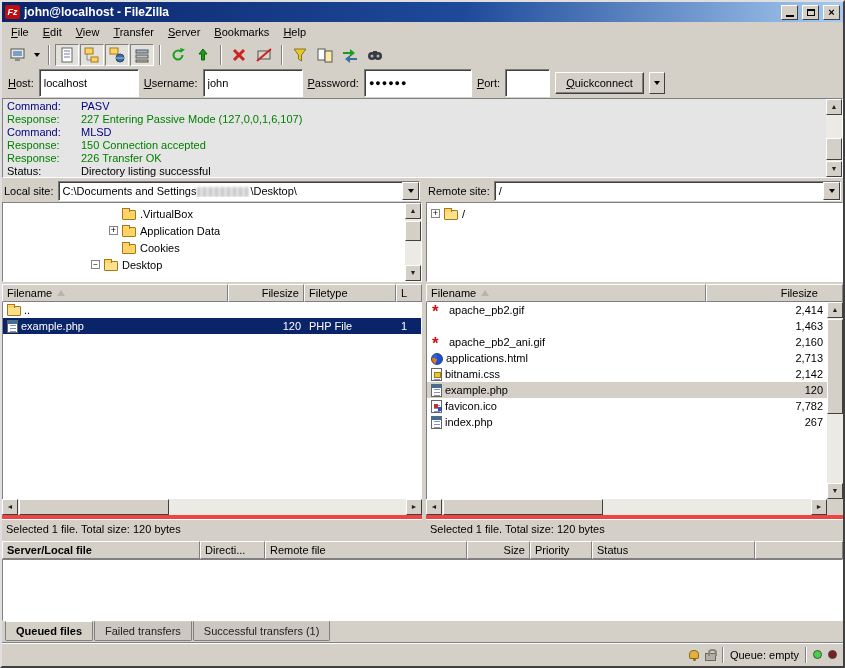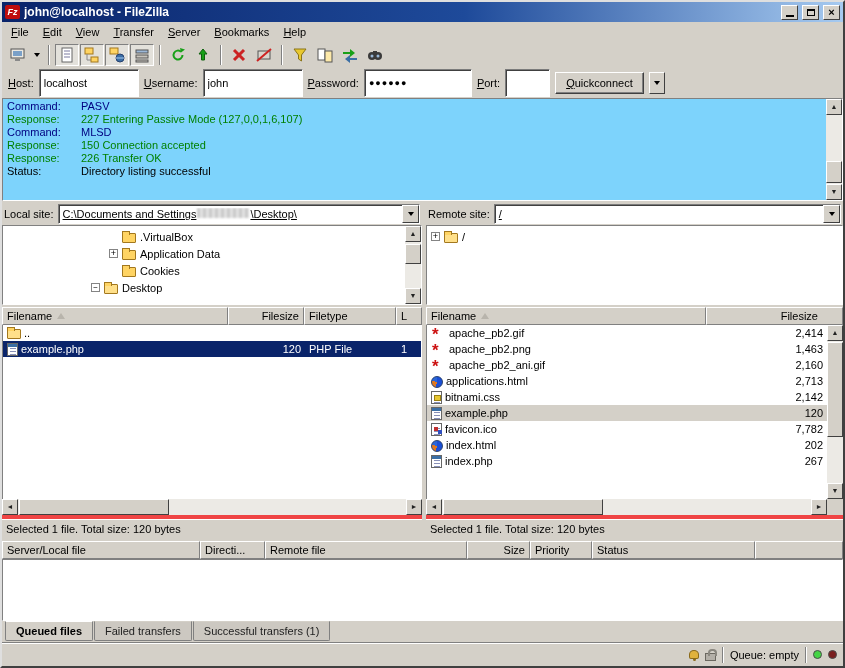--- a/index.html
+++ b/index.html
@@ -40,21 +40,21 @@
   .qc-label::first-letter { text-decoration:underline; }
   .qc-input { height:20px; background:#fff; border:1px solid; border-color:#7b7b7b #fff #fff #7b7b7b;
     box-shadow:inset 1px 1px 0 #404040; padding:13px 4px; font:11px "Liberation Sans",sans-serif; }
   .qc-btn { height:22px; padding:2px 10px; background:#d4d0c8; border:1px solid;
     border-color:#fff #404040 #404040 #fff; box-shadow:inset -1px -1px 0 #808080; font:11px "Liberation Sans",sans-serif; }
   .qc-btn::first-letter { text-decoration:underline; }
   .qc-drop { width:16px; height:22px; background:#d4d0c8; border:1px solid; border-color:#fff #404040 #404040 #fff;
     display:flex; align-items:center; justify-content:center; }
 
   
-  .log-wrap { height:103px; flex:none; display:flex; background:#7dd3fc; border:1px solid;
+  .log-wrap { height:80px; flex:none; display:flex; background:#e5e5e5; border:1px solid;
     border-color:#808080 #fff #fff #808080;gap:48px; }
   .log-body { flex:1; overflow:hidden; padding-top:1px; }
   .log-line { height:13px; white-space:nowrap; padding-left:4px; }
   .log-label { display:inline-block; width:74px; }
   .t-command { color:#000080; }
   .t-response { color:#008000; }
   .t-status { color:#000; }
 
   
   .sb-v { width:16px; flex:none; background:#eceae5; position:relative; }
@@ -70,21 +70,21 @@
   .panes { flex:1; display:flex; min-height:0; }
   .pane { display:flex; flex-direction:column; min-width:0; }
   .pane-left { width:420px; flex:none; }
   .v-split { width:4px; flex:none; }
   .pane-right { flex:1; }
 
   .site-row { height:22px; flex:none; display:flex; align-items:center; gap:4px; padding:0 2px; }
   .site-label { flex:none; }
   .combo { flex:1; height:20px; background:#fff; border:1px solid; border-color:#7b7b7b #fff #fff #7b7b7b;
     box-shadow:inset 1px 1px 0 #404040; display:flex; align-items:center; }
-  .combo-text { flex:1; padding:0 4px; white-space:nowrap; overflow:hidden; display:flex; align-items:flex-start;text-decoration:underline; }
+  .combo-text { flex:1; padding:0 4px; white-space:nowrap; overflow:hidden; display:flex; align-items:flex-end; }
   .combo-btn { width:17px; height:18px; background:#d4d0c8; border:1px solid; border-color:#fff #404040 #404040 #fff;
     display:flex; align-items:center; justify-content:center; flex:none; }
   .redacted { display:inline-block; width:52px; height:10px; margin:0 1px;
     background:repeating-linear-gradient(90deg,#c9c9c9 0 3px,#e2e2e2 3px 6px); filter:blur(1px); }
 
   .tree-box { height:80px; flex:none; background:#fff; border:1px solid; border-color:#808080 #fff #fff #808080;
     display:flex; overflow:hidden; }
   .tree-body { flex:1; padding-top:2px; overflow:hidden; }
   .tree-row { height:17px; display:flex; align-items:center; white-space:nowrap; }
   .ind2 { padding-left:88px; } .ind3 { padding-left:106px; } .ind0 { padding-left:4px; }
@@ -129,21 +129,21 @@
   .lc-name { width:226px; flex:none; } .lc-size { width:76px; flex:none; } .lc-type { width:92px; flex:none; } .lc-x { flex:1; }
   
   .rc-name { width:280px; flex:none; } .rc-size { flex:1; }
 
   .body-row { flex:1; display:flex; min-height:0; }
   .pane-status { height:20px; flex:none; padding:4px 4px 0 4px; border-top:4px solid #ef4444; box-shadow:inset 0 1px 0 #fff; }
 
   
   .h-split { height:6px; flex:none; }
   .queue-hdr { height:18px; flex:none; display:flex; background:#d4d0c8; }
-  .qc1 { width:198px; } .qc2 { width:65px; } .qc3 { width:202px; } .qc4 { width:63px; justify-content:flex-end; }
+  .qc1 { width:198px;font-weight:bold; } .qc2 { width:65px; } .qc3 { width:202px; } .qc4 { width:63px; justify-content:flex-end; }
   .qc5 { width:62px; } .qc6 { width:163px; } .qcf { flex:1; }
   .queue-body { height:62px; flex:none; background:#fff; border:1px solid; border-color:#808080 #fff #fff #808080; }
 
   
   .tabs { height:21px; flex:none; display:flex; align-items:flex-start; padding-left:3px; gap:1px; }
   .tab { padding:3px 10px 3px 10px; border:1px solid #808080; border-top:1px solid #d4d0c8;
     background:#ccc8c1; border-radius:0 0 2px 2px; color:#222; }
   .tab.active { background:#d4d0c8; font-weight:bold; color:#000; border-top:1px solid #fff; }
 
   
@@ -445,24 +445,20 @@
       <div class="body-row">
         <div class="list-body" style="border-right:none;">
           <div class="lrow">
             <span class="c rc-name">
                 <span class="ic ic-star"></span>
                 <span>apache_pb2.gif</span>
               </span>
             <span class="c rc-size r">2,414</span>
           </div>
           <div class="lrow">
-            <span class="c rc-name">
-                <span class="ic ic-star"></span>
-                <span>apache_pb2.png</span>
-              </span>
             <span class="c rc-size r">1,463</span>
           </div>
           <div class="lrow">
             <span class="c rc-name">
                 <span class="ic ic-star"></span>
                 <span>apache_pb2_ani.gif</span>
               </span>
             <span class="c rc-size r">2,160</span>
           </div>
           <div class="lrow">
@@ -485,27 +481,20 @@
                 <span>example.php</span>
               </span>
             <span class="c rc-size r">120</span>
           </div>
           <div class="lrow">
             <span class="c rc-name">
                 <span class="ic ic-page ic-ico"></span>
                 <span>favicon.ico</span>
               </span>
             <span class="c rc-size r">7,782</span>
-          </div>
-          <div class="lrow">
-            <span class="c rc-name">
-                <span class="ic ic-globe"></span>
-                <span>index.html</span>
-              </span>
-            <span class="c rc-size r">202</span>
           </div>
           <div class="lrow">
             <span class="c rc-name">
                 <span class="ic ic-page ic-php"></span>
                 <span>index.php</span>
               </span>
             <span class="c rc-size r">267</span>
           </div>
         </div>
         <div class="sb-v">

